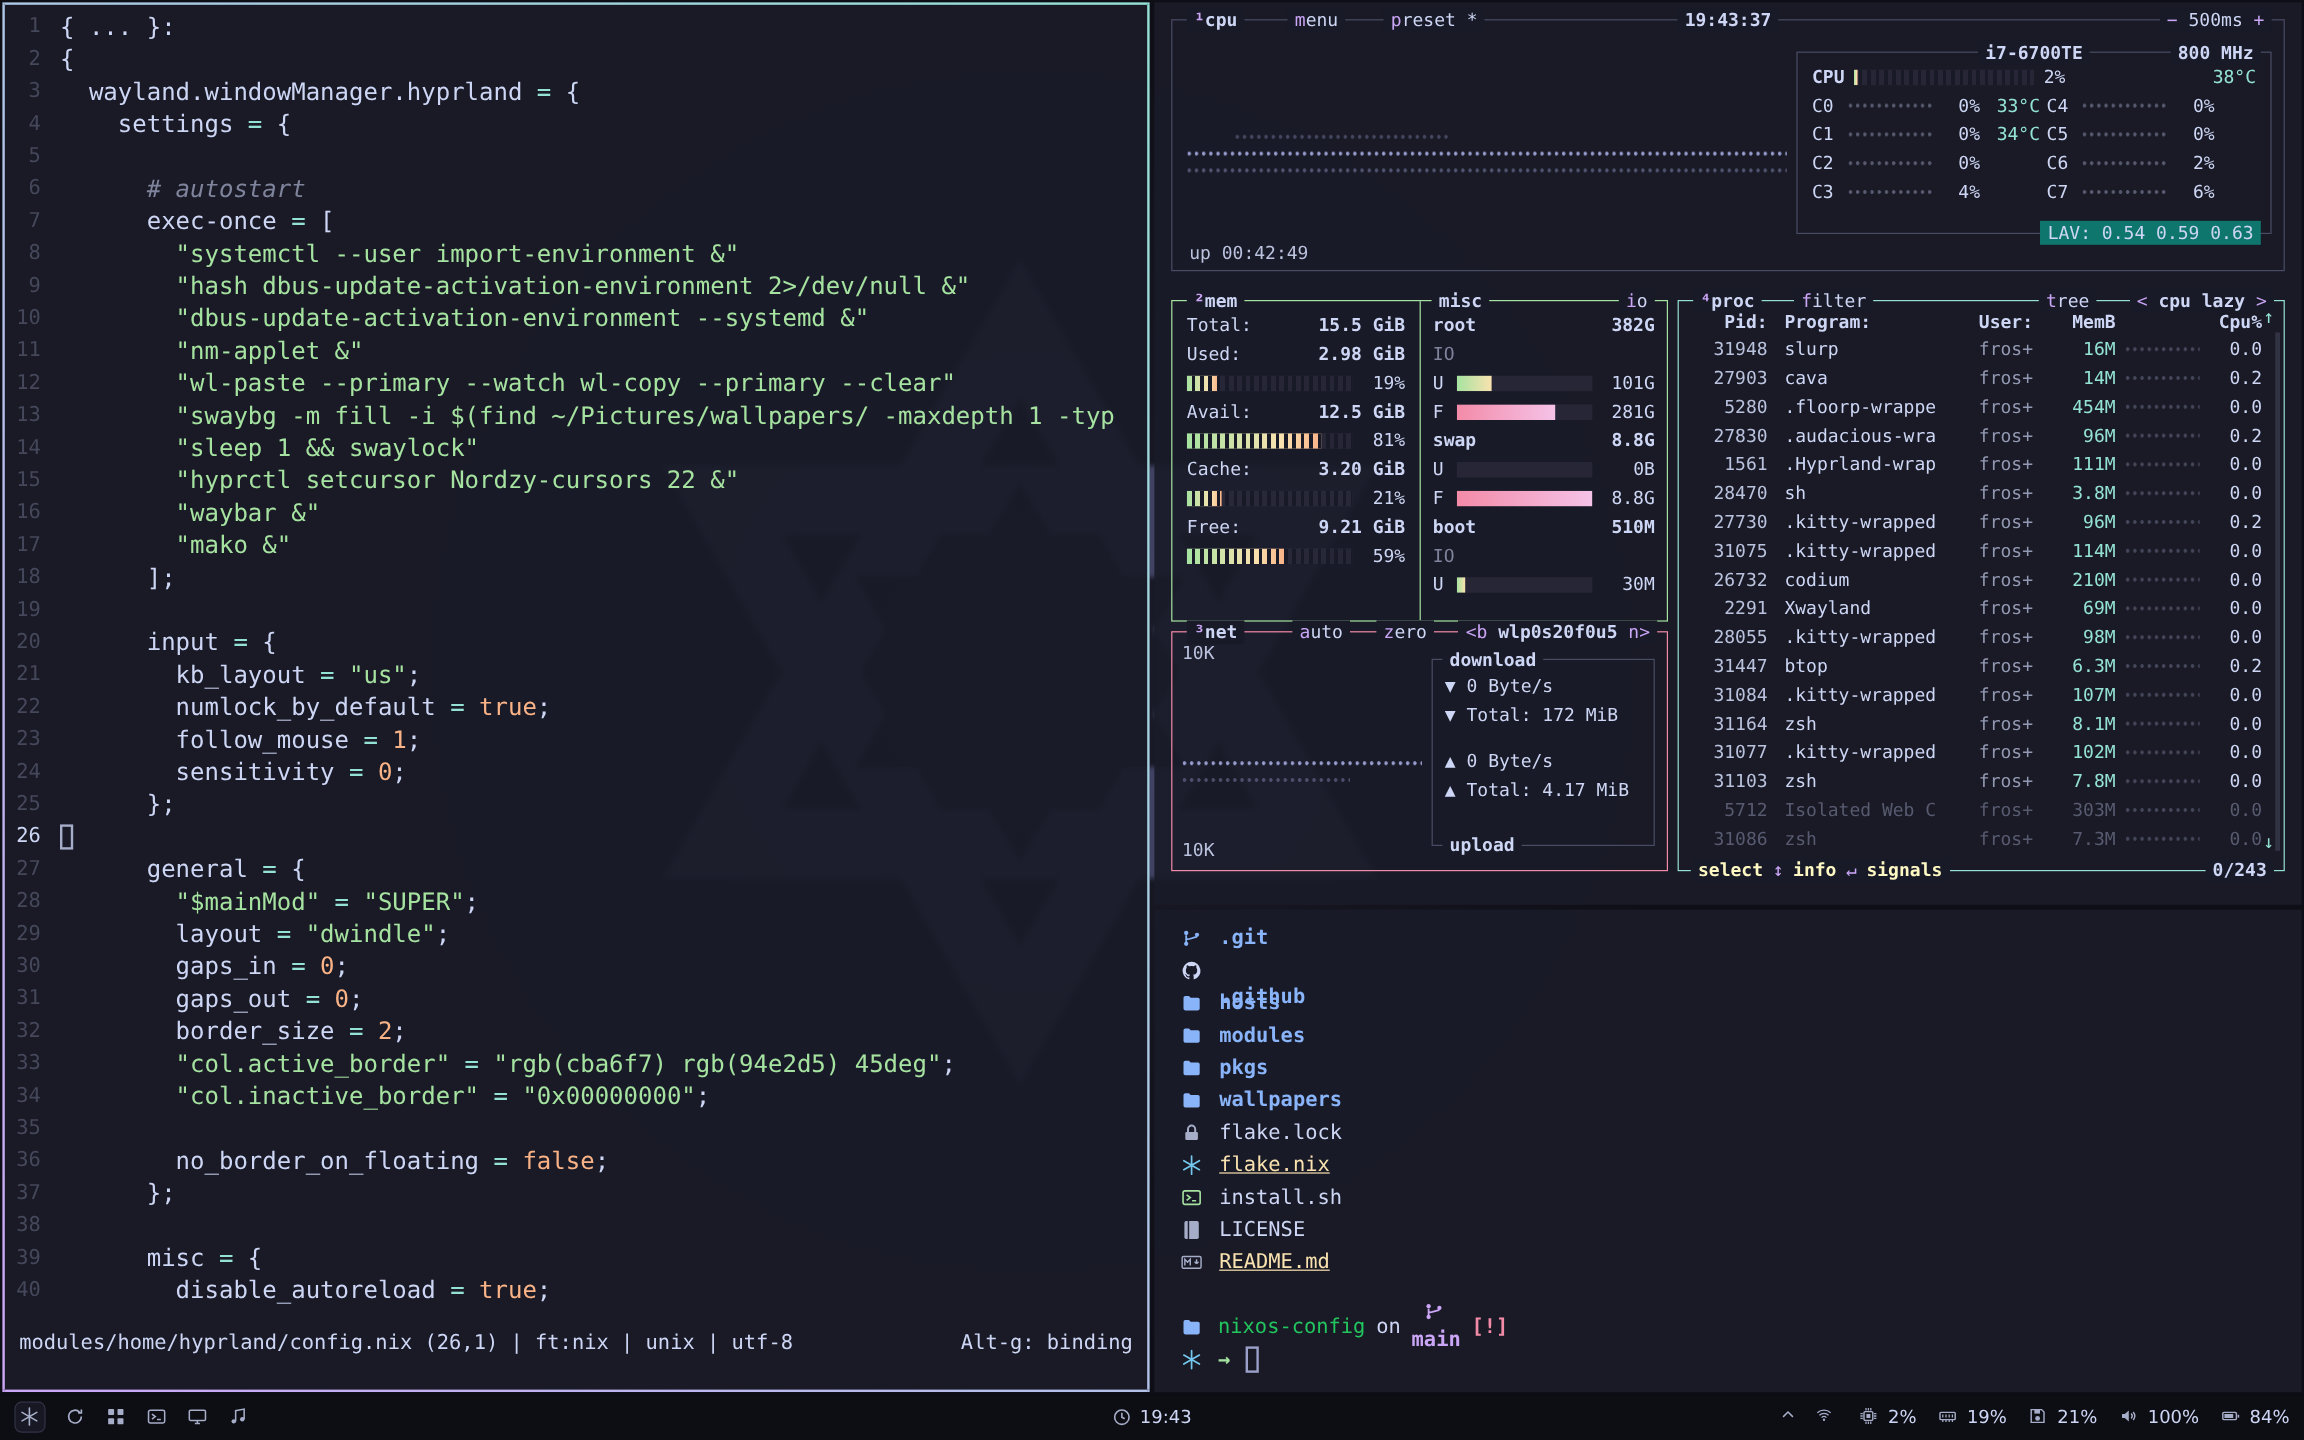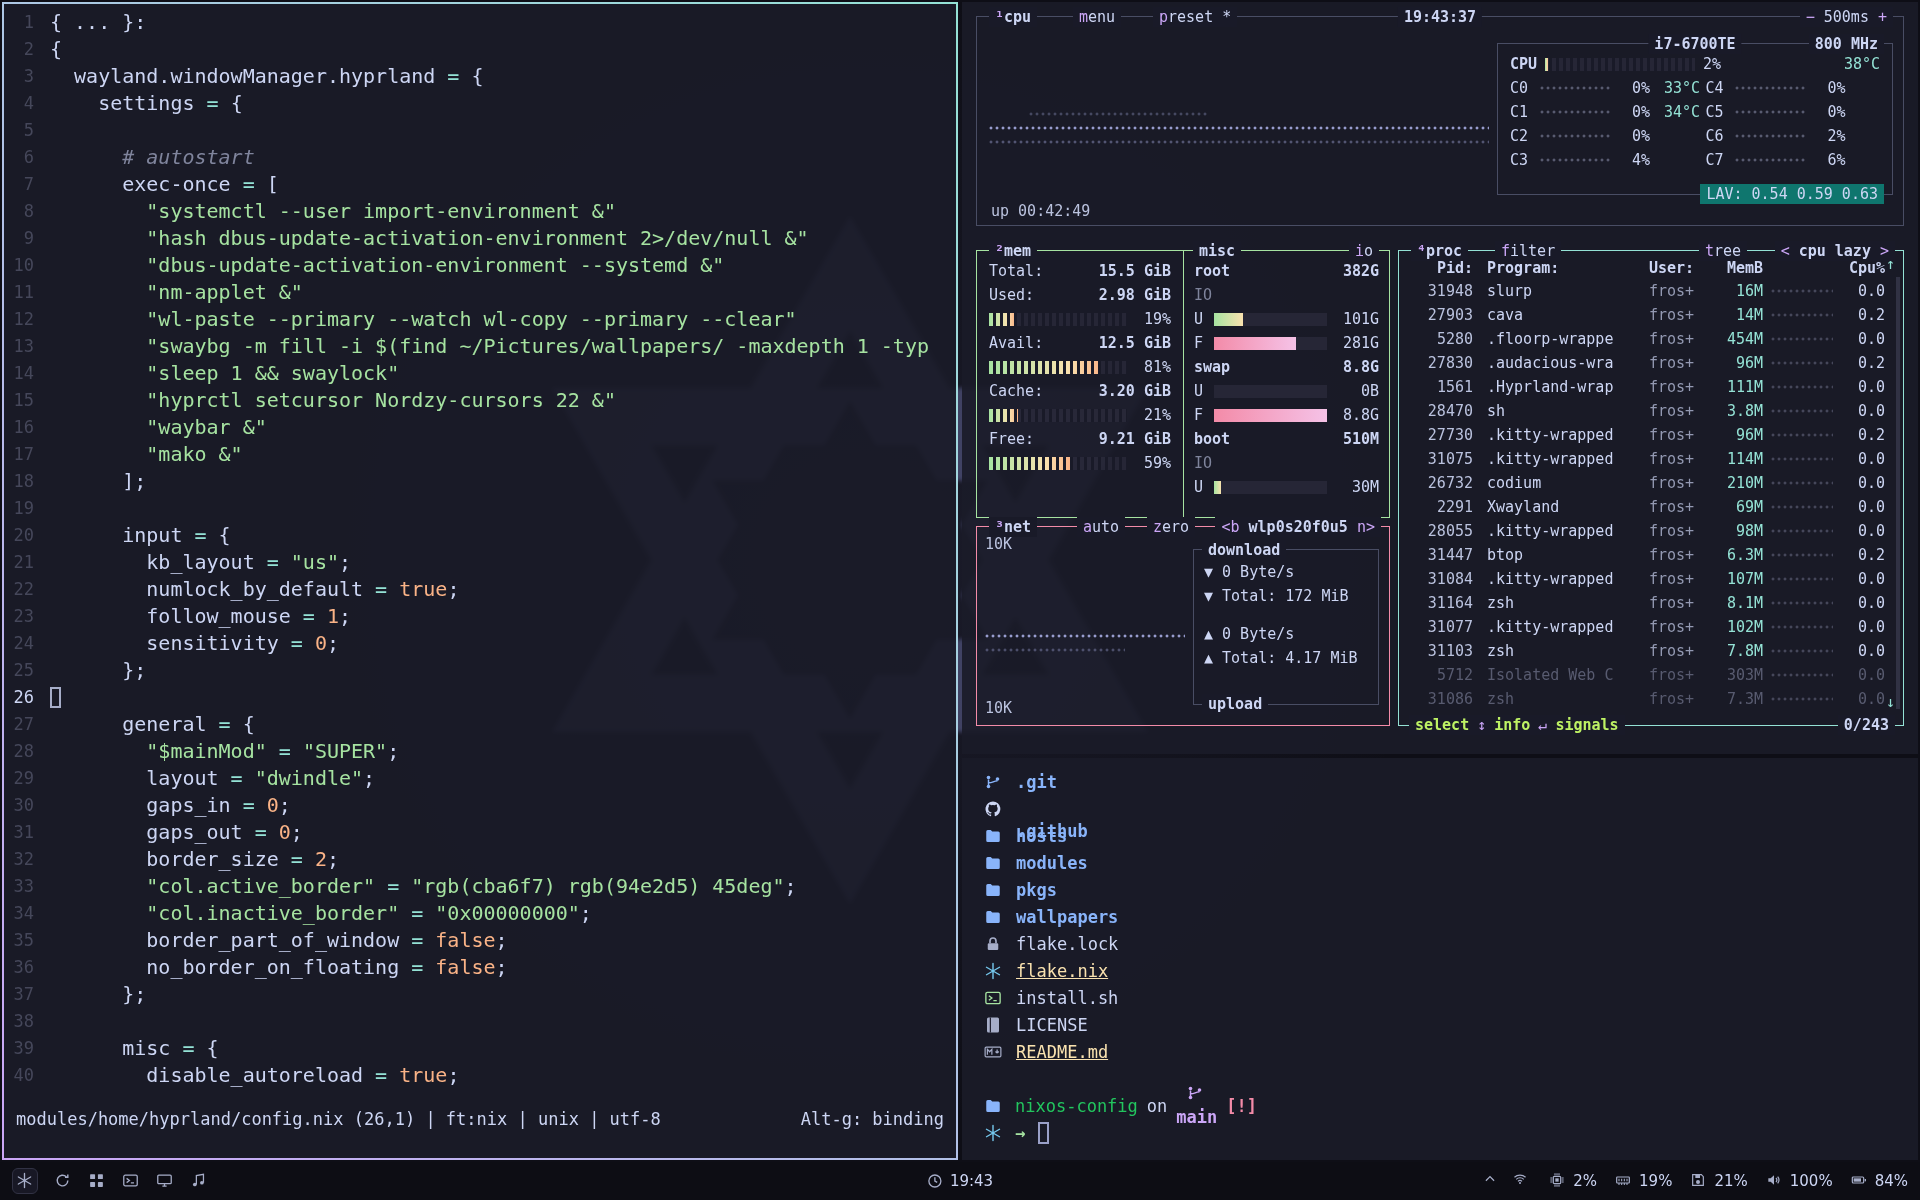--- a/index.html
+++ b/index.html
@@ -97,21 +97,21 @@
   .c-user { width:60px; color:#9399b2; }
   .c-mem { width:54px; text-align:right; color:#94e2d5; }
   .c-dots { width:62px; height:10px; margin:0 8px; background-image:radial-gradient(circle at 2px 5px, #45475a 1.3px, transparent 1.7px); background-size:6px 10px; background-repeat:repeat-x; }
   .c-cpu { width:44px; text-align:right; }
   .phead .c-pid,.phead .c-prog,.phead .c-user,.phead .c-mem,.phead .c-cpu { color:#cdd6f4; }
   .phead .c-dots { background:none; }
   .prow.dim span { color:#585b70 !important; }
   .proc-scroll { position:absolute; right:3px; top:26px; bottom:16px; width:4px; background:#313244; }
   .scroll-arrow { position:absolute; right:8px; color:#94e2d5; }
   .proc-footer { position:absolute; bottom:-10px; left:10px; background:#191a28; padding:0 6px; line-height:20px; display:flex; gap:8px; }
-  .proc-footer b { color:#bef264;text-align:center; }
+  .proc-footer b { color:#fef9c3;text-align:center; }
   .pcount { position:absolute; bottom:-10px; right:8px; background:#191a28; padding:0 6px; line-height:20px; font-weight:bold; }
 
   
   #term-win { left:962px; top:758px; width:956px; height:402px; padding:10px 22px; font-size:17px; }
   .frow { display:flex; align-items:center; height:27px; gap:10px; }
   .ficon { width:22px; display:inline-flex; }
   .ficon svg { width:18px; height:18px; }
   .blankline { height:27px; }
   .promptline { display:flex; align-items:center; height:27px; gap:9px; }
   .promptline svg { width:18px; height:18px; }
@@ -269,21 +269,21 @@
       <div class="code-line"><span class="lnum">25</span><span class="lcode"><span class="tok-txt">      };</span></span></div>
       <div class="code-line"><span class="lnum on">26</span><span class="lcode"><span class="ecursor"></span></span></div>
       <div class="code-line"><span class="lnum">27</span><span class="lcode"><span class="tok-txt">      general</span><span class="tok-op"> = </span><span class="tok-txt">{</span></span></div>
       <div class="code-line"><span class="lnum">28</span><span class="lcode"><span class="tok-txt">        </span><span class="tok-str">"$mainMod"</span><span class="tok-op"> = </span><span class="tok-str">"SUPER"</span><span class="tok-txt">;</span></span></div>
       <div class="code-line"><span class="lnum">29</span><span class="lcode"><span class="tok-txt">        layout</span><span class="tok-op"> = </span><span class="tok-str">"dwindle"</span><span class="tok-txt">;</span></span></div>
       <div class="code-line"><span class="lnum">30</span><span class="lcode"><span class="tok-txt">        gaps_in</span><span class="tok-op"> = </span><span class="tok-num">0</span><span class="tok-txt">;</span></span></div>
       <div class="code-line"><span class="lnum">31</span><span class="lcode"><span class="tok-txt">        gaps_out</span><span class="tok-op"> = </span><span class="tok-num">0</span><span class="tok-txt">;</span></span></div>
       <div class="code-line"><span class="lnum">32</span><span class="lcode"><span class="tok-txt">        border_size</span><span class="tok-op"> = </span><span class="tok-num">2</span><span class="tok-txt">;</span></span></div>
       <div class="code-line"><span class="lnum">33</span><span class="lcode"><span class="tok-txt">        </span><span class="tok-str">"col.active_border"</span><span class="tok-op"> = </span><span class="tok-str">"rgb(cba6f7) rgb(94e2d5) 45deg"</span><span class="tok-txt">;</span></span></div>
       <div class="code-line"><span class="lnum">34</span><span class="lcode"><span class="tok-txt">        </span><span class="tok-str">"col.inactive_border"</span><span class="tok-op"> = </span><span class="tok-str">"0x00000000"</span><span class="tok-txt">;</span></span></div>
-      <div class="code-line"><span class="lnum">35</span><span class="lcode"><span class="tok-txt">        border_part_of_window</span><span class="tok-op"> = </span><span class="tok-num">false</span><span class="tok-txt">;</span></span></div>
+      <div class="code-line"><span class="lnum">35</span></div>
       <div class="code-line"><span class="lnum">36</span><span class="lcode"><span class="tok-txt">        no_border_on_floating</span><span class="tok-op"> = </span><span class="tok-num">false</span><span class="tok-txt">;</span></span></div>
       <div class="code-line"><span class="lnum">37</span><span class="lcode"><span class="tok-txt">      };</span></span></div>
       <div class="code-line"><span class="lnum">38</span><span class="lcode"></span></div>
       <div class="code-line"><span class="lnum">39</span><span class="lcode"><span class="tok-txt">      misc</span><span class="tok-op"> = </span><span class="tok-txt">{</span></span></div>
       <div class="code-line"><span class="lnum">40</span><span class="lcode"><span class="tok-txt">        disable_autoreload</span><span class="tok-op"> = </span><span class="tok-num">true</span><span class="tok-txt">;</span></span></div>
     </div>
   <div class="modeline">
     <span class="ml-left">modules/home/hyprland/config.nix (26,1) | ft:nix | unix | utf-8</span>
     <span class="ml-right">Alt-g: binding</span>
   </div>

